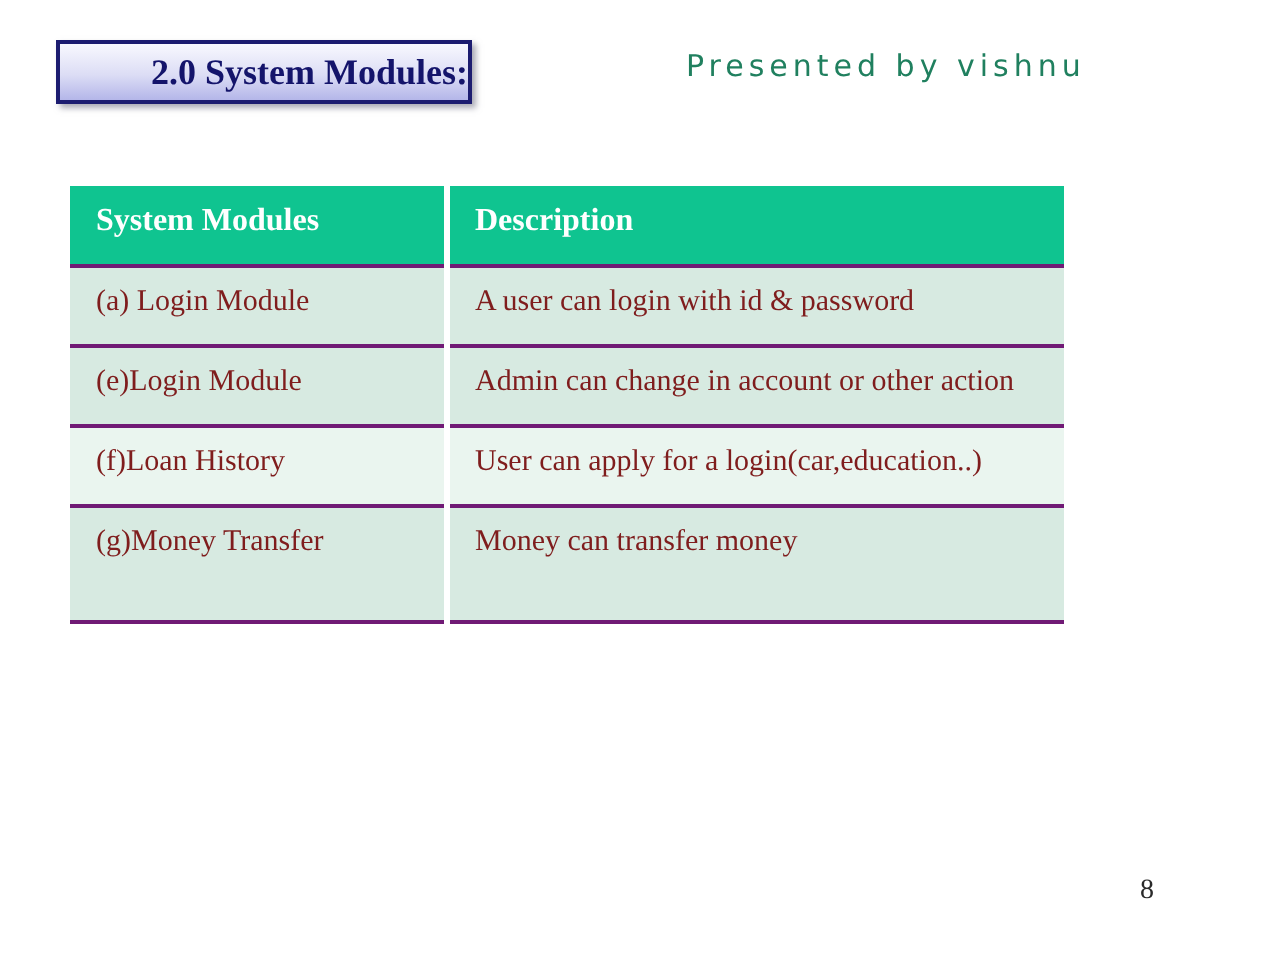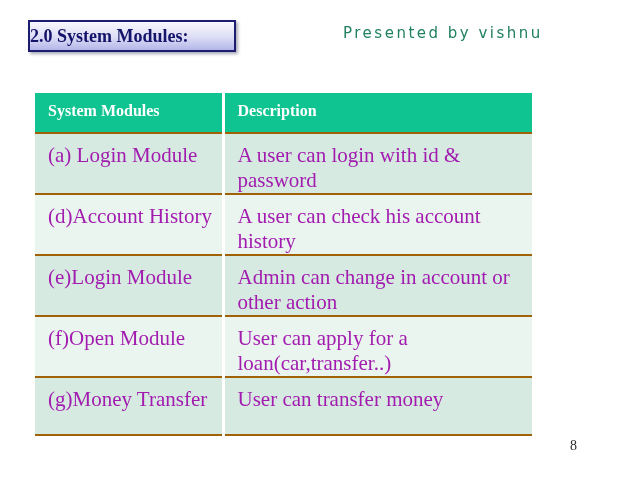--- a/index.html
+++ b/index.html
@@ -24,21 +24,21 @@
     left: 28px;
     top: 20px;
     width: 208px;
     height: 32px;
     border: 2px solid var(--title-border, #1c1c70);
     background: linear-gradient(to bottom, #f8f8fe 0%, #dcddf5 55%, #b4b6e9 100%);
     box-shadow: 2px 2px 3px rgba(100,100,120,0.55);
     box-sizing: border-box;
     display: flex;
     align-items: center;
-    justify-content: flex-start;
+    justify-content: flex-end;
   }
   .title-box .title-text {
     font-family: "Liberation Serif", serif;
     font-weight: bold;
     font-size: 18px;
     color: var(--title-text, #14146b);
     white-space: nowrap;
   }
 
   
@@ -62,37 +62,37 @@
     border-collapse: collapse;
     table-layout: fixed;
     font-family: "Liberation Serif", serif;
   }
   .modules-table col.c1 { width: 188px; }
   .modules-table col.c2 { width: 309px; }
   .modules-table th, .modules-table td {
     box-sizing: border-box;
     vertical-align: top;
     text-align: left;
-    border-bottom: 2px solid #a16207;
+    border-bottom: 2px solid #701a75;
   }
   .modules-table th:first-child, .modules-table td:first-child {
     border-right: 3px solid #ffffff;
   }
   .modules-table thead th {
     height: 40px;
     background: var(--header-bg, #0fc490);
     color: #ffffff;
     font-weight: bold;
     font-size: 16px;
     padding: 9px 8px 0 13px;
   }
   .modules-table tbody td {
     height: 40px;
-    font-size: 21px;
-    color: #a21caf;
+    font-size: 15px;
+    color: #7f1d1d;
     padding: 9px 8px 0 13px;
   }
   .modules-table tbody tr.odd-row td { background: var(--row-odd-bg, #d7eae1); }
   .modules-table tbody tr.even-row td { background: var(--row-even-bg, #eaf5ef); }
   .modules-table tbody tr:last-child td { height: 58px; }
 
   
   .page-number {
     position: absolute;
     left: 570px;
@@ -125,37 +125,33 @@
       </tr>
     </thead>
     <tbody>
   <tr class="data-row odd-row">
     <td>(a) Login Module</td>
     <td>A user can login with id &amp; password</td>
   </tr>
 
 
 
-  <tr class="data-row even-row">
-    <td>(d)Account History</td>
-    <td>A user can check his account history</td>
-  </tr>
 
   <tr class="data-row odd-row">
     <td>(e)Login Module</td>
     <td>Admin can change in account or other action</td>
   </tr>
 
   <tr class="data-row even-row">
-    <td>(f)Open Module</td>
-    <td>User can apply for a loan(car,transfer..)</td>
+    <td>(f)Loan History</td>
+    <td>User can apply for a login(car,education..)</td>
   </tr>
 
   <tr class="data-row odd-row">
     <td>(g)Money Transfer</td>
-    <td>User can transfer money</td>
+    <td>Money can transfer money</td>
   </tr>
 </tbody>
   </table>
 
   <div class="page-number">8</div>
 
 </div>
 
 </body></html>

